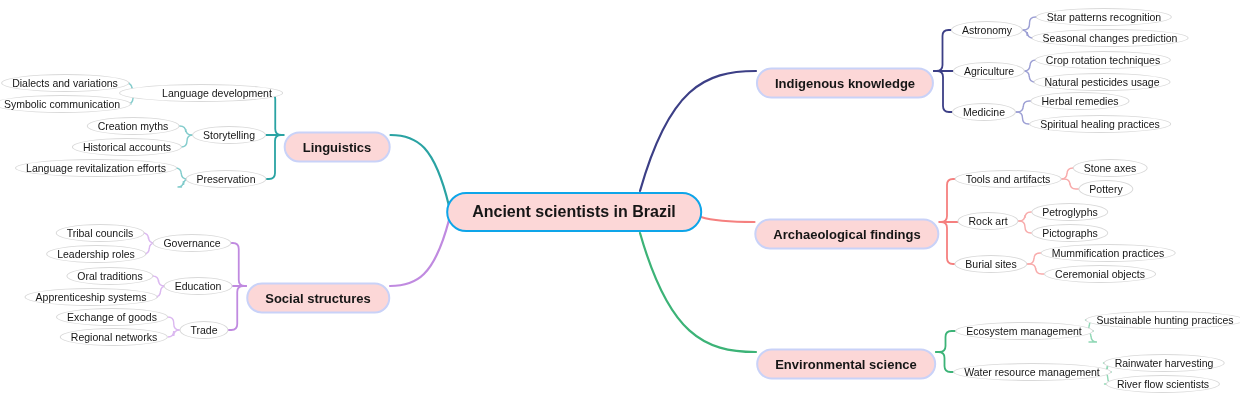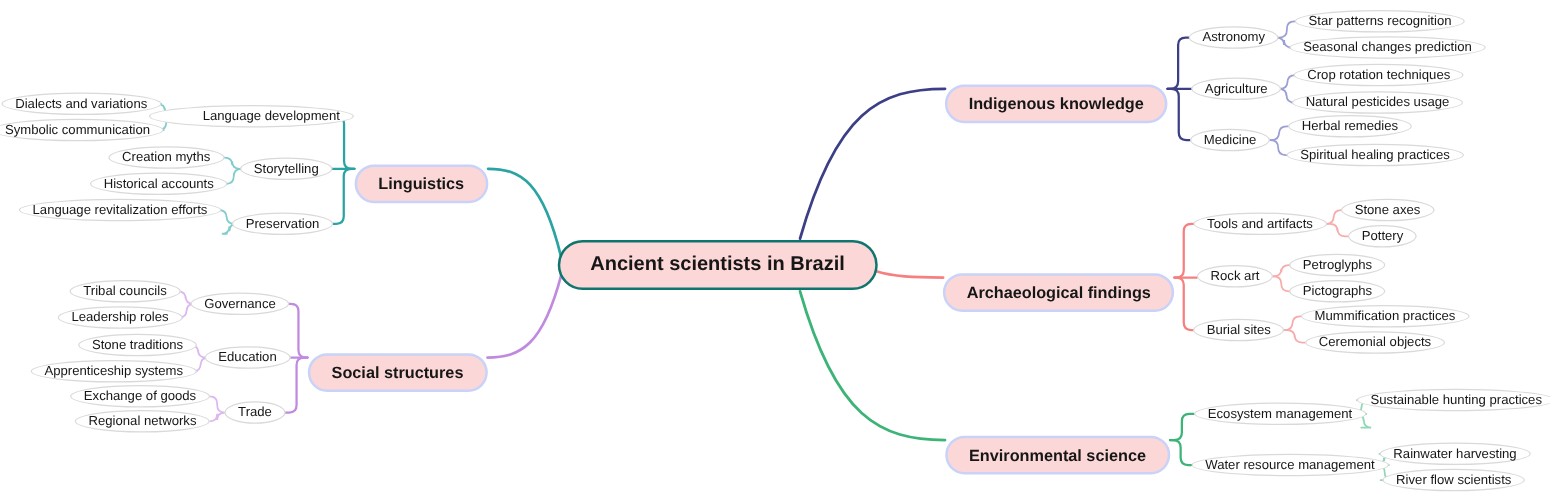--- a/index.html
+++ b/index.html
@@ -2,21 +2,21 @@
 <html><head>
 <meta charset="utf-8">
 <style>
   html,body{margin:0;padding:0;background:#ffffff;}
   #canvas{position:relative;width:1240px;height:400px;overflow:hidden;background:#fff;
           font-family:"Liberation Sans",sans-serif;}
   #edges{position:absolute;left:0;top:0;width:1240px;height:400px;}
   .node{position:absolute;transform:translate(-50%,-50%);white-space:nowrap;
         box-sizing:border-box;color:#161616;text-align:center;}
   .root{font-size:16px;font-weight:bold;padding:9px 24px;border-radius:24px;
-        border:2px solid #0f766e;background:#fcd7d7;}
+        border:2px solid #0ea5e9;background:#fcd7d7;}
   .branch{font-size:13px;font-weight:bold;padding:6px 17px;border-radius:16px;
         border:2px solid #c9d2f8;background:#fcd7d7;margin-top:12px;}
   .sub,.leaf{font-size:10.5px;padding:2px 10px;border-radius:50%;
         border:1px solid #d9d9d9;background:#ffffff;}
 </style>
 </head>
 <body>
 
 <div id="canvas">
   <svg id="edges" viewBox="0 0 1240 400" xmlns="http://www.w3.org/2000/svg">
@@ -102,18 +102,18 @@
     <div class="node sub" style="left: 229px; top: 135px;">Storytelling</div>
     <div class="node leaf" style="left: 133px; top: 126px;">Creation myths</div>
     <div class="node leaf" style="left: 127px; top: 147px;">Historical accounts</div>
     <div class="node sub" style="left: 226px; top: 179px;">Preservation</div>
     <div class="node leaf" style="left: 96px; top: 168px;">Language revitalization efforts</div>
     <div class="node branch" style="left: 318px; top: 286px;">Social structures</div>
     <div class="node sub" style="left: 192px; top: 243px;">Governance</div>
     <div class="node leaf" style="left: 100px; top: 233px;">Tribal councils</div>
     <div class="node leaf" style="left: 96px; top: 254px;">Leadership roles</div>
     <div class="node sub" style="left: 198px; top: 286px;">Education</div>
-    <div class="node leaf" style="left: 110px; top: 276px;">Stone traditions</div>
+    <div class="node leaf" style="left: 110px; top: 276px;">Oral traditions</div>
     <div class="node leaf" style="left: 91px; top: 297px;">Apprenticeship systems</div>
     <div class="node sub" style="left: 204px; top: 330px;">Trade</div>
     <div class="node leaf" style="left: 112px; top: 317px;">Exchange of goods</div>
     <div class="node leaf" style="left: 114px; top: 337px;">Regional networks</div>
   </div>
 
 </body></html>

